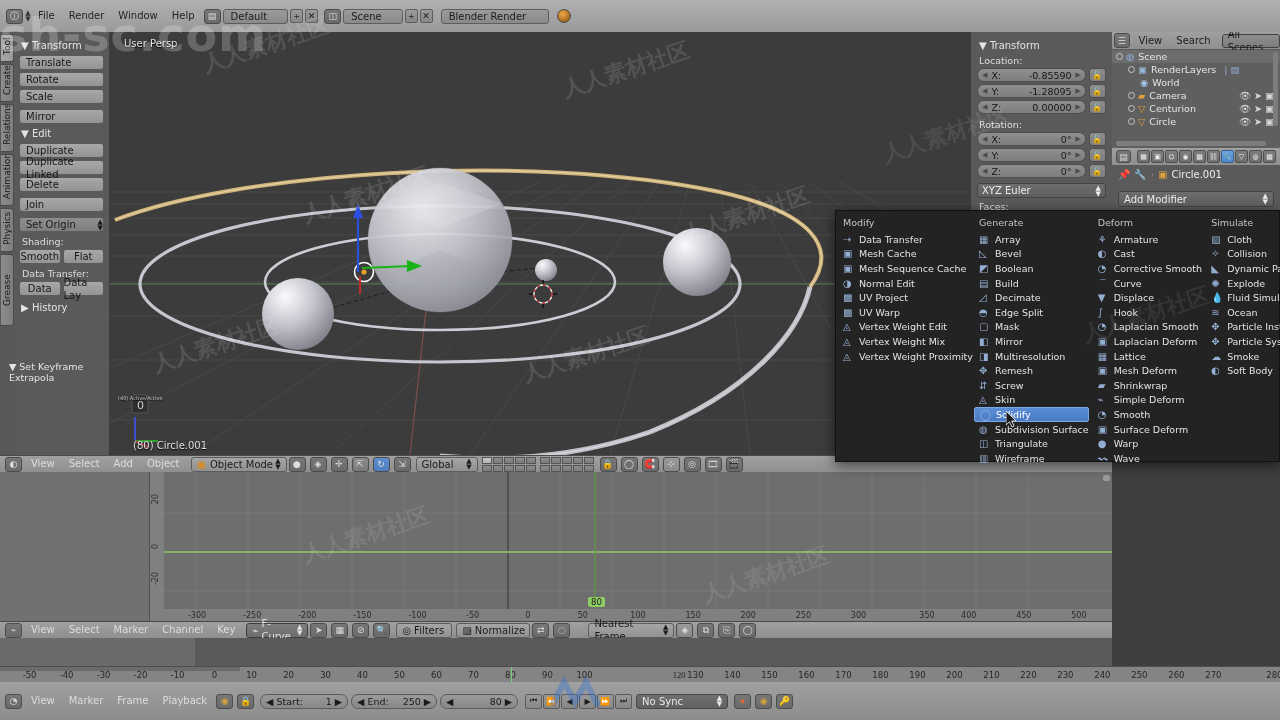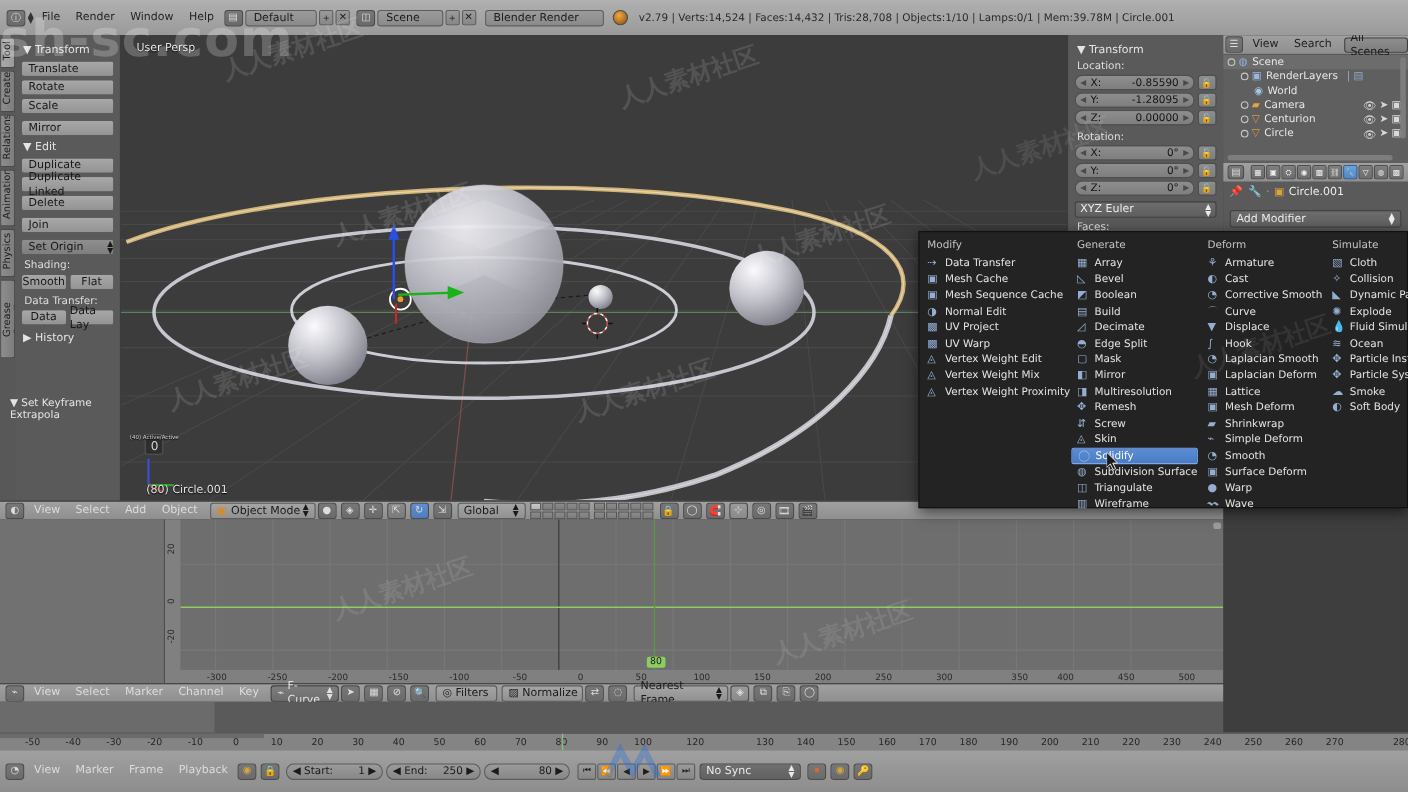--- a/index.html
+++ b/index.html
@@ -314,21 +314,20 @@
         <span class="lbl">Scene</span>
       </div>
       <div class="plusbtn">＋</div>
       <div class="plusbtn">✕</div>
 
       <div class="sel-box" style="margin-left:8px;width:108px">
         <span class="lbl">Blender Render</span>
       </div>
 
       <div class="iconbox" style="margin-left:8px;background:radial-gradient(circle at 40% 35%,#f5a742,#7a4f12);border-radius:50%;width:14px;height:14px;"></div>
-      <div class="statusline">v2.79 | Verts:14,524 | Faces:14,432 | Tris:28,708 | Objects:1/10 | Lamps:0/1 | Mem:39.78M | Circle.001</div>
     </div>
   </div>
 
   <div id="toolshelf">
     <div id="tooltabs">
       <div class="vtab active" style="height:28px">Tool</div>
       <div class="vtab" style="height:38px">Create</div>
       <div class="vtab" style="height:48px">Relations</div>
       <div class="vtab" style="height:52px">Animation</div>
       <div class="vtab" style="height:44px">Physics</div>
@@ -783,21 +782,21 @@
     <div class="btn" style="margin-left:4px;width:56px">
       <span style="margin-right:3px">◎</span>
       <span>Filters</span>
     </div>
     <div class="btn" style="margin-left:4px;width:74px">
       <span style="margin-right:3px">▨</span>
       <span>Normalize</span>
     </div>
     <div class="iconbox">⇄</div>
     <div class="iconbox">◌</div>
-    <div class="btn" style="margin-left:4px;width:86px">
+    <div class="btn" style="margin-left:16px;width:86px">
       <span>Nearest Frame</span>
       <span style="margin-left:auto;font-size:7px;line-height:6px;text-align:center">▲<br>▼</span>
     </div>
     <div class="iconbox" style="background:linear-gradient(to bottom,#9a9a9a,#8a8a8a)">◈</div>
     <div class="iconbox">⧉</div>
     <div class="iconbox">⎘</div>
     <div class="iconbox">◯</div>
   </div>
 
   <div id="graph-bottom">
@@ -817,21 +816,21 @@
         <div class="tl-tick" style="left: 288.555px;">20</div>
         <div class="tl-tick" style="left: 325.549px;">30</div>
         <div class="tl-tick" style="left: 362.543px;">40</div>
         <div class="tl-tick" style="left: 399.538px;">50</div>
         <div class="tl-tick" style="left: 436.532px;">60</div>
         <div class="tl-tick" style="left: 473.526px;">70</div>
         <div class="tl-tick" style="left: 510.52px;">80</div>
         <div class="tl-tick" style="left: 547.514px;">90</div>
         <div class="tl-tick" style="left: 584.509px;">100</div>
         <div class="tl-tick" style="left: 621.503px; margin-top: 20px;">110</div>
-        <div class="tl-tick" style="left: 632px;">120</div>
+        <div class="tl-tick" style="left: 679px; font-family: Liberation Serif, serif;">120</div>
         <div class="tl-tick" style="left: 695.491px;">130</div>
         <div class="tl-tick" style="left: 732.486px;">140</div>
         <div class="tl-tick" style="left: 769.48px;">150</div>
         <div class="tl-tick" style="left: 806.474px;">160</div>
         <div class="tl-tick" style="left: 843.468px;">170</div>
         <div class="tl-tick" style="left: 880.462px;">180</div>
         <div class="tl-tick" style="left: 917.457px;">190</div>
         <div class="tl-tick" style="left: 954.451px;">200</div>
         <div class="tl-tick" style="left: 991.445px;">210</div>
         <div class="tl-tick" style="left: 1028.44px;">220</div>

